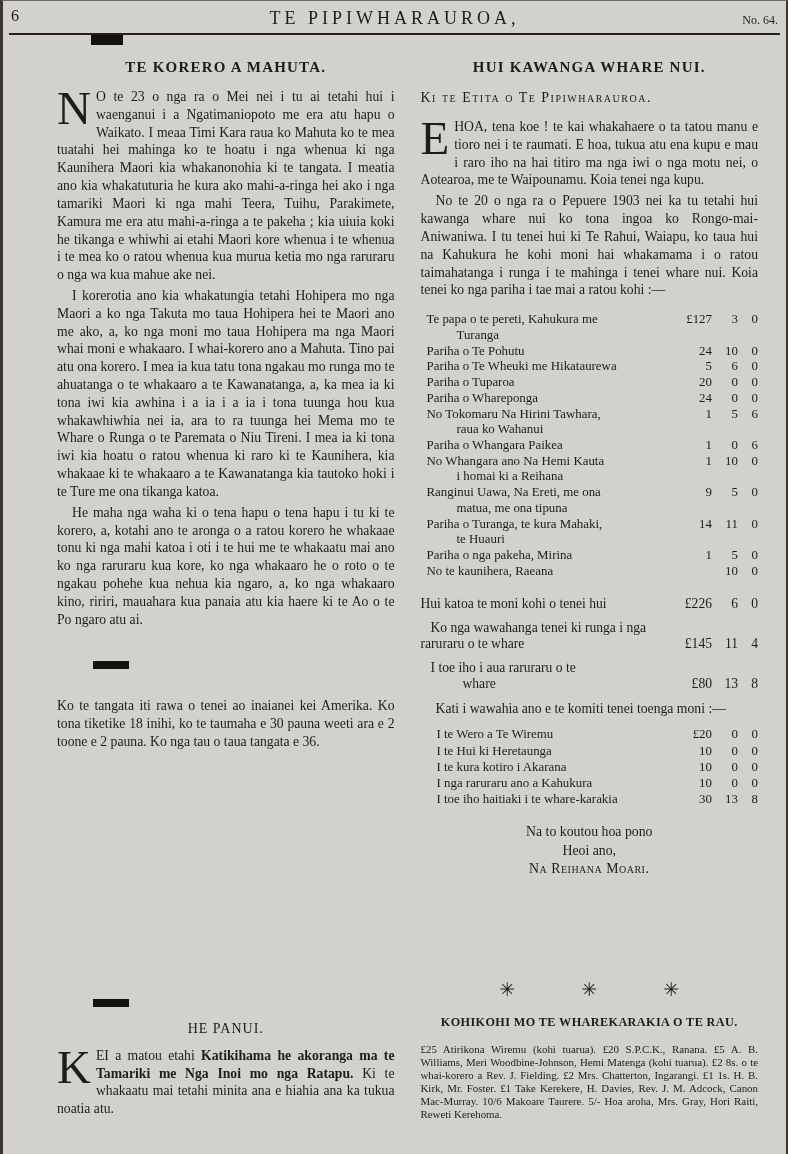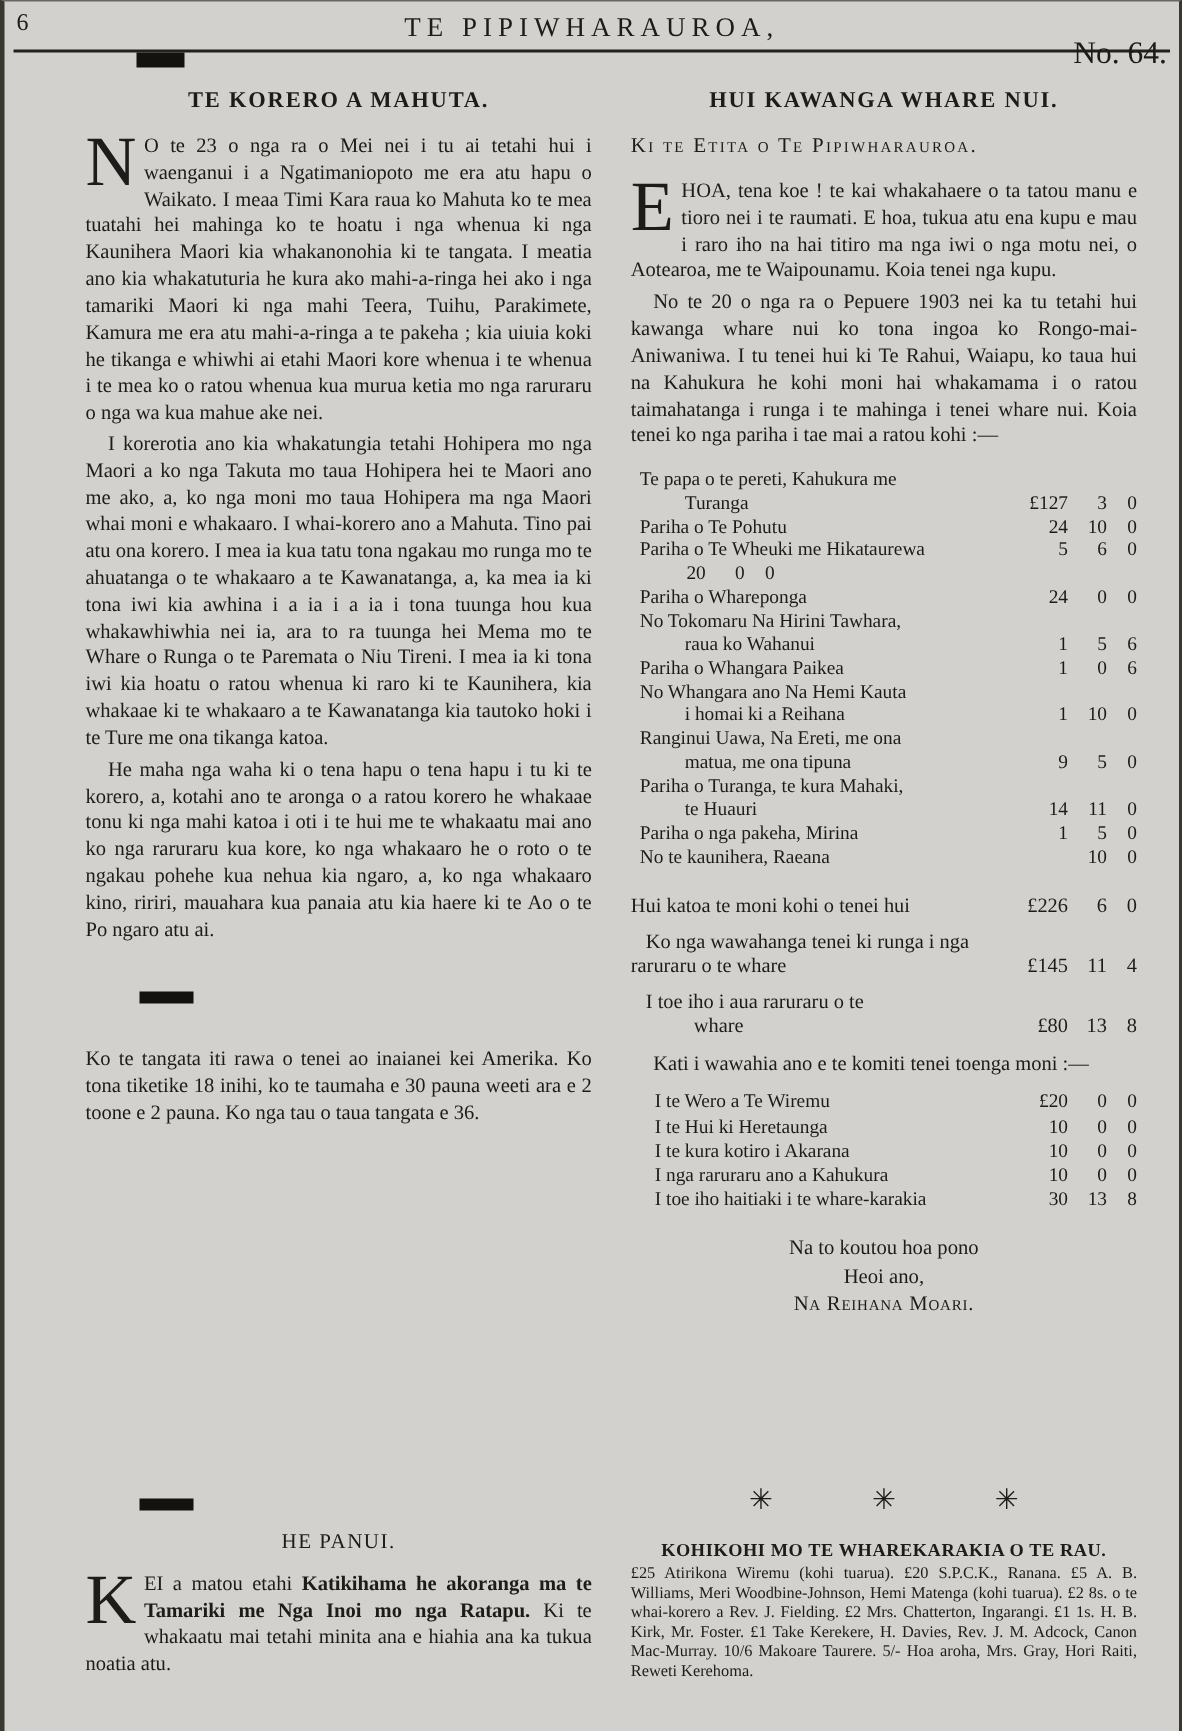--- a/index.html
+++ b/index.html
@@ -8,57 +8,57 @@
   .page {
     width:788px; min-height:1154px; margin:0 auto; position:relative;
     background:#d2d1cd; color:#1d1c1a;
     border-left:3px solid #3a372f; border-right:2px solid #3a372f; border-top:1px solid #6b6860;
     padding:5px 0 12px;
   }
   
   .header { position:relative; height:24px; padding:0 10px; }
   .page-num { position:absolute; left:8px; top:1px; font-size:16px; }
   .masthead { text-align:center; font-size:18px; font-weight:normal; letter-spacing:4px; padding-top:2px; }
-  .issue { position:absolute; right:8px; top:17px; font-size:21px; }
+  .issue { position:absolute; right:8px; top:7px; font-size:12px; }
   .header-rule { border-top:2px solid #232119; margin:3px 6px 0 6px; }
   .ink-blot { position:absolute; left:88px; top:34px; width:32px; height:10px; background:#14120e; }
   
   .columns { display:flex; gap:26px; padding:20px 28px 0 54px; min-height:1086px; }
   .col { flex:1; display:flex; flex-direction:column; min-width:0; }
   h2.sec-title { text-align:center; font-size:15px; letter-spacing:1.2px; margin:4px 0 12px; font-weight:bold; }
   .salutation { font-variant:small-caps; letter-spacing:1.5px; font-size:14px; margin:2px 0 12px; font-weight:normal; }
   p.body-p { font-size:13.7px; line-height:1.3; text-align:justify; text-indent:15px; margin-bottom:3px; }
   p.first-p { text-indent:0; }
   .dropcap { float:left; font-size:47px; line-height:37px; padding:2px 5px 0 0; }
   .section-bar { width:36px; height:8px; background:#14120e; margin:30px 0 28px 36px; }
   .panui-block { margin-top:auto; }
   .panui-block .section-bar { margin:0 0 14px 36px; }
   h3.panui-title { text-align:center; font-size:14px; letter-spacing:1px; margin:0 0 10px; font-weight:normal; }
   
   .contrib { font-size:12.9px; line-height:1.22; margin:10px 0 8px 6px; }
-  .crow { display:flex; align-items:flex-end; }
+  .crow { display:flex; align-items:flex-start; }
   .clabel { flex:1; min-width:0; }
   .line2 { margin-left:30px; }
   .amt { text-align:right; white-space:nowrap; }
   .amt.l { width:44px; }
   .amt.s { width:26px; }
   .amt.d { width:20px; }
   .sumrow { display:flex; align-items:baseline; font-size:13.6px; margin-top:8px; }
   .sumrow .slabel { flex:1; }
   .sumline { font-size:13.6px; margin-top:8px; text-indent:10px; }
   .sumrow.cont { margin-top:0; }
   .sumrow .indent { padding-left:42px; }
   .alloc { font-size:12.9px; line-height:1.25; margin:6px 0 4px 16px; }
   .alloc .crow { align-items:baseline; }
   
   .closing { text-align:center; font-size:13.8px; margin:12px 0 4px; line-height:1.35; }
   .closing .sig { font-variant:small-caps; letter-spacing:0.5px; }
   .bottom-right { margin-top:auto; }
   .ornaments { display:flex; justify-content:center; gap:66px; font-size:19px; margin:14px 0 14px; }
-  .kohikohi-title { text-align:center; font-size:12.2px; font-weight:bold; letter-spacing:0.4px; margin-bottom:2px; }
+  .kohikohi-title { text-align:center; font-size:12.2px; font-weight:bold; letter-spacing:0.4px; margin-bottom:13px; }
   .fine-print { font-size:10.9px; line-height:1.2; text-align:justify; }
   b { font-weight:bold; }
 </style>
 </head>
 <body>
 
 <div class="page">
 
   <div class="header">
     <span class="page-num">6</span>
@@ -123,20 +123,24 @@
             <div class="clabel">
               <div class="line1">Pariha o Te Wheuki me Hikataurewa</div>
               <div class="line2"></div>
             </div>
             <div class="amt l">5</div>
             <div class="amt s">6</div>
             <div class="amt d">0</div>
           </div>
 
           <div class="crow">
+            <div class="clabel">
+              <div class="line1">Pariha o Tuparoa</div>
+              <div class="line2"></div>
+            </div>
             <div class="amt l">20</div>
             <div class="amt s">0</div>
             <div class="amt d">0</div>
           </div>
 
           <div class="crow">
             <div class="clabel">
               <div class="line1">Pariha o Whareponga</div>
               <div class="line2"></div>
             </div>

